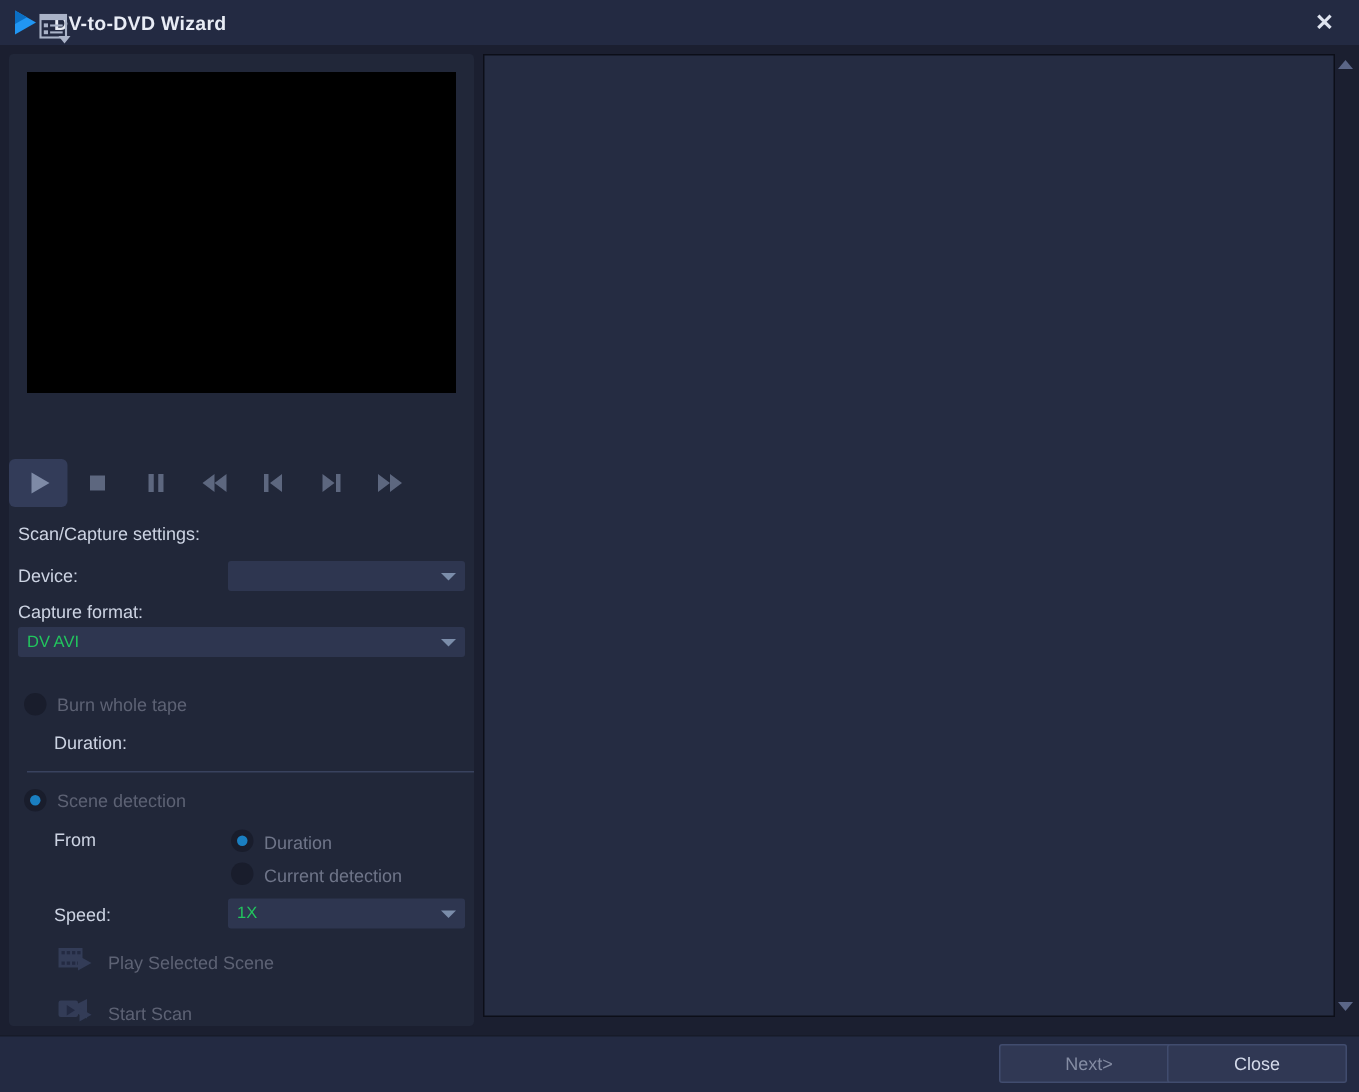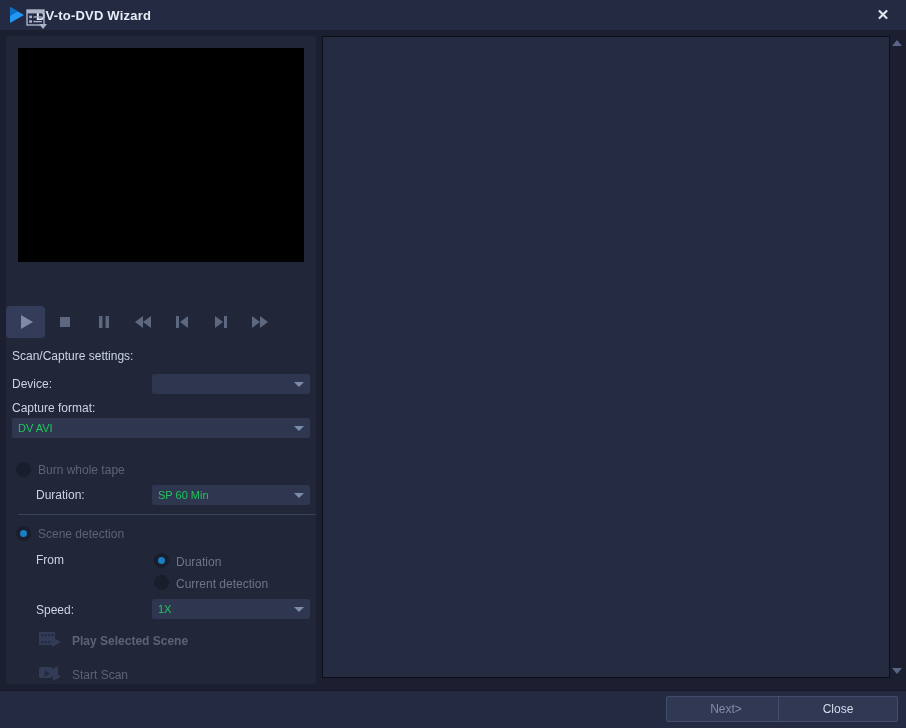--- a/index.html
+++ b/index.html
@@ -245,24 +245,20 @@
       <span class="sel-val">DV AVI</span>
       <span class="caret"></span>
     </div>
 
     <div class="radio off" style="left:10px; top:426px;">
       
     </div>
     <div class="lbl dim" style="left:32px; top:427px;">Burn whole tape</div>
 
     <div class="lbl" style="left:30px; top:452px;">Duration:</div>
-    <div class="sel" style="left:146px; top:449px; width:158px;">
-      <span class="sel-val">SP 60 Min</span>
-      <span class="caret"></span>
-    </div>
 
     <div class="divider" style="top:478px;"></div>
 
     <div class="radio" style="left:10px; top:490px;">
       <span class="dot"></span>
     </div>
     <div class="lbl dim" style="left:32px; top:491px;">Scene detection</div>
 
     <div class="lbl" style="left:30px; top:517px;">From</div>
 
@@ -275,21 +271,21 @@
       
     </div>
     <div class="lbl dim2" style="left:170px; top:541px;">Current detection</div>
 
     <div class="lbl" style="left:30px; top:567px;">Speed:</div>
     <div class="sel" style="left:146px; top:563px; width:158px;">
       <span class="sel-val">1X</span>
       <span class="caret"></span>
     </div>
 
-    <div class="iconbtn" style="left:32px; top:593px;font-weight:bold;">
+    <div class="iconbtn" style="left:32px; top:593px;">
       <span>
         <svg width="26" height="20" viewBox="0 0 26 20">
           <rect x="1" y="3" width="16" height="13" fill="#333c57"></rect>
           <g fill="#232a42">
             <rect x="3" y="5" width="2.2" height="2.2"></rect>
               <rect x="6.5" y="5" width="2.2" height="2.2"></rect>
             <rect x="10" y="5" width="2.2" height="2.2"></rect>
               <rect x="13.5" y="5" width="2.2" height="2.2"></rect>
             <rect x="3" y="12" width="2.2" height="2.2"></rect>
               <rect x="6.5" y="12" width="2.2" height="2.2"></rect>

